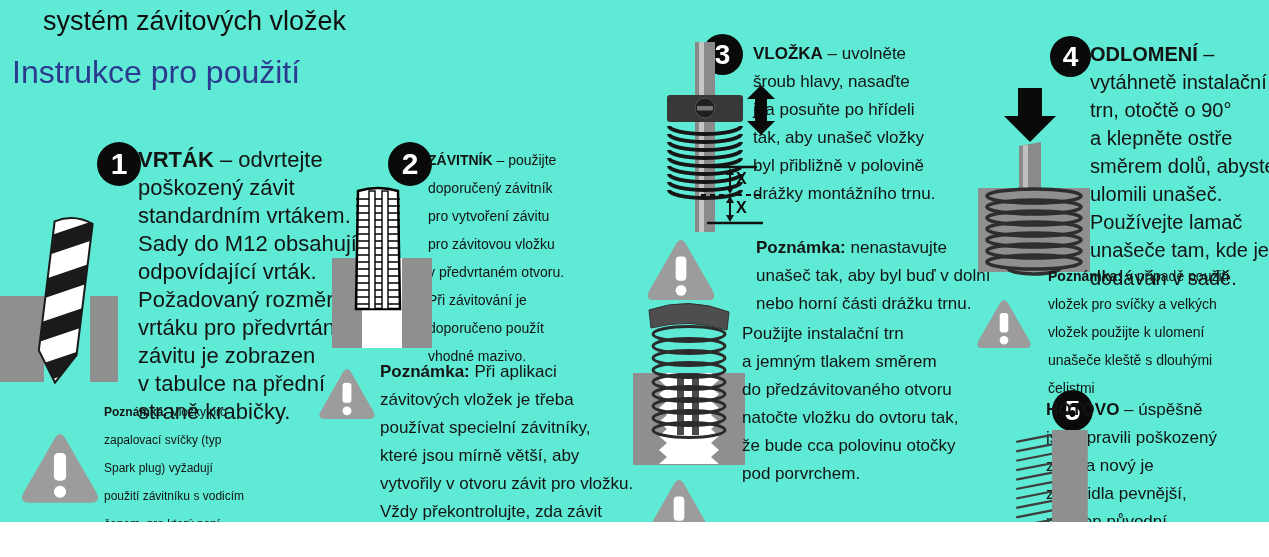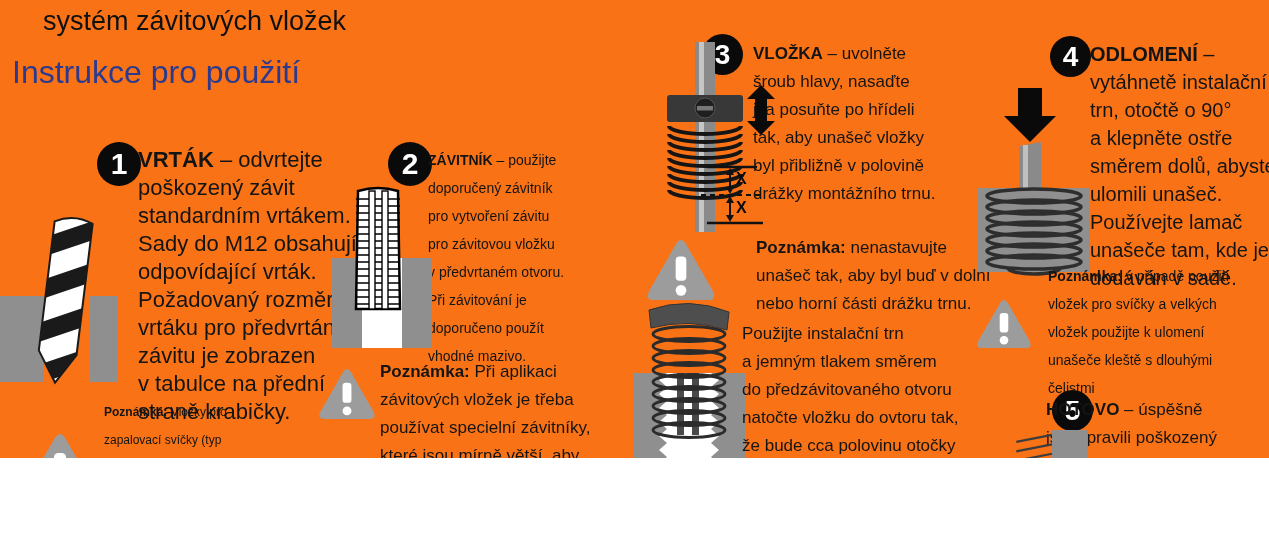--- a/index.html
+++ b/index.html
@@ -1,16 +1,16 @@
 <!DOCTYPE html>
 <html><head>
 <meta charset="utf-8">
 <style>
   html,body{margin:0;padding:0;background:#ffffff;}
-  #canvas{position:relative;width:1269px;height:458px;background:#f97316;overflow:hidden;
+  #canvas{position:relative;width:1269px;height:522px;background:#5eead4;overflow:hidden;
           font-family:"Liberation Sans",sans-serif;color:#111;}
   .t{position:absolute;white-space:pre;line-height:28px;color:#141414;}
   .t b{font-weight:bold;}
   .page-subtitle{position:absolute;left:43px;top:6px;font-size:27px;color:#101010;white-space:pre;}
   .page-title{position:absolute;left:12px;top:54px;font-size:32px;color:#2b3a8f;white-space:pre;}
   .badge{position:absolute;background:#0a0a0a;color:#fff;border-radius:50%;
          display:flex;align-items:center;justify-content:center;font-weight:bold;}
   .ill{position:absolute;}
   .xlab{position:absolute;font-weight:bold;font-size:16px;color:#0a0a0a;}
 </style>

